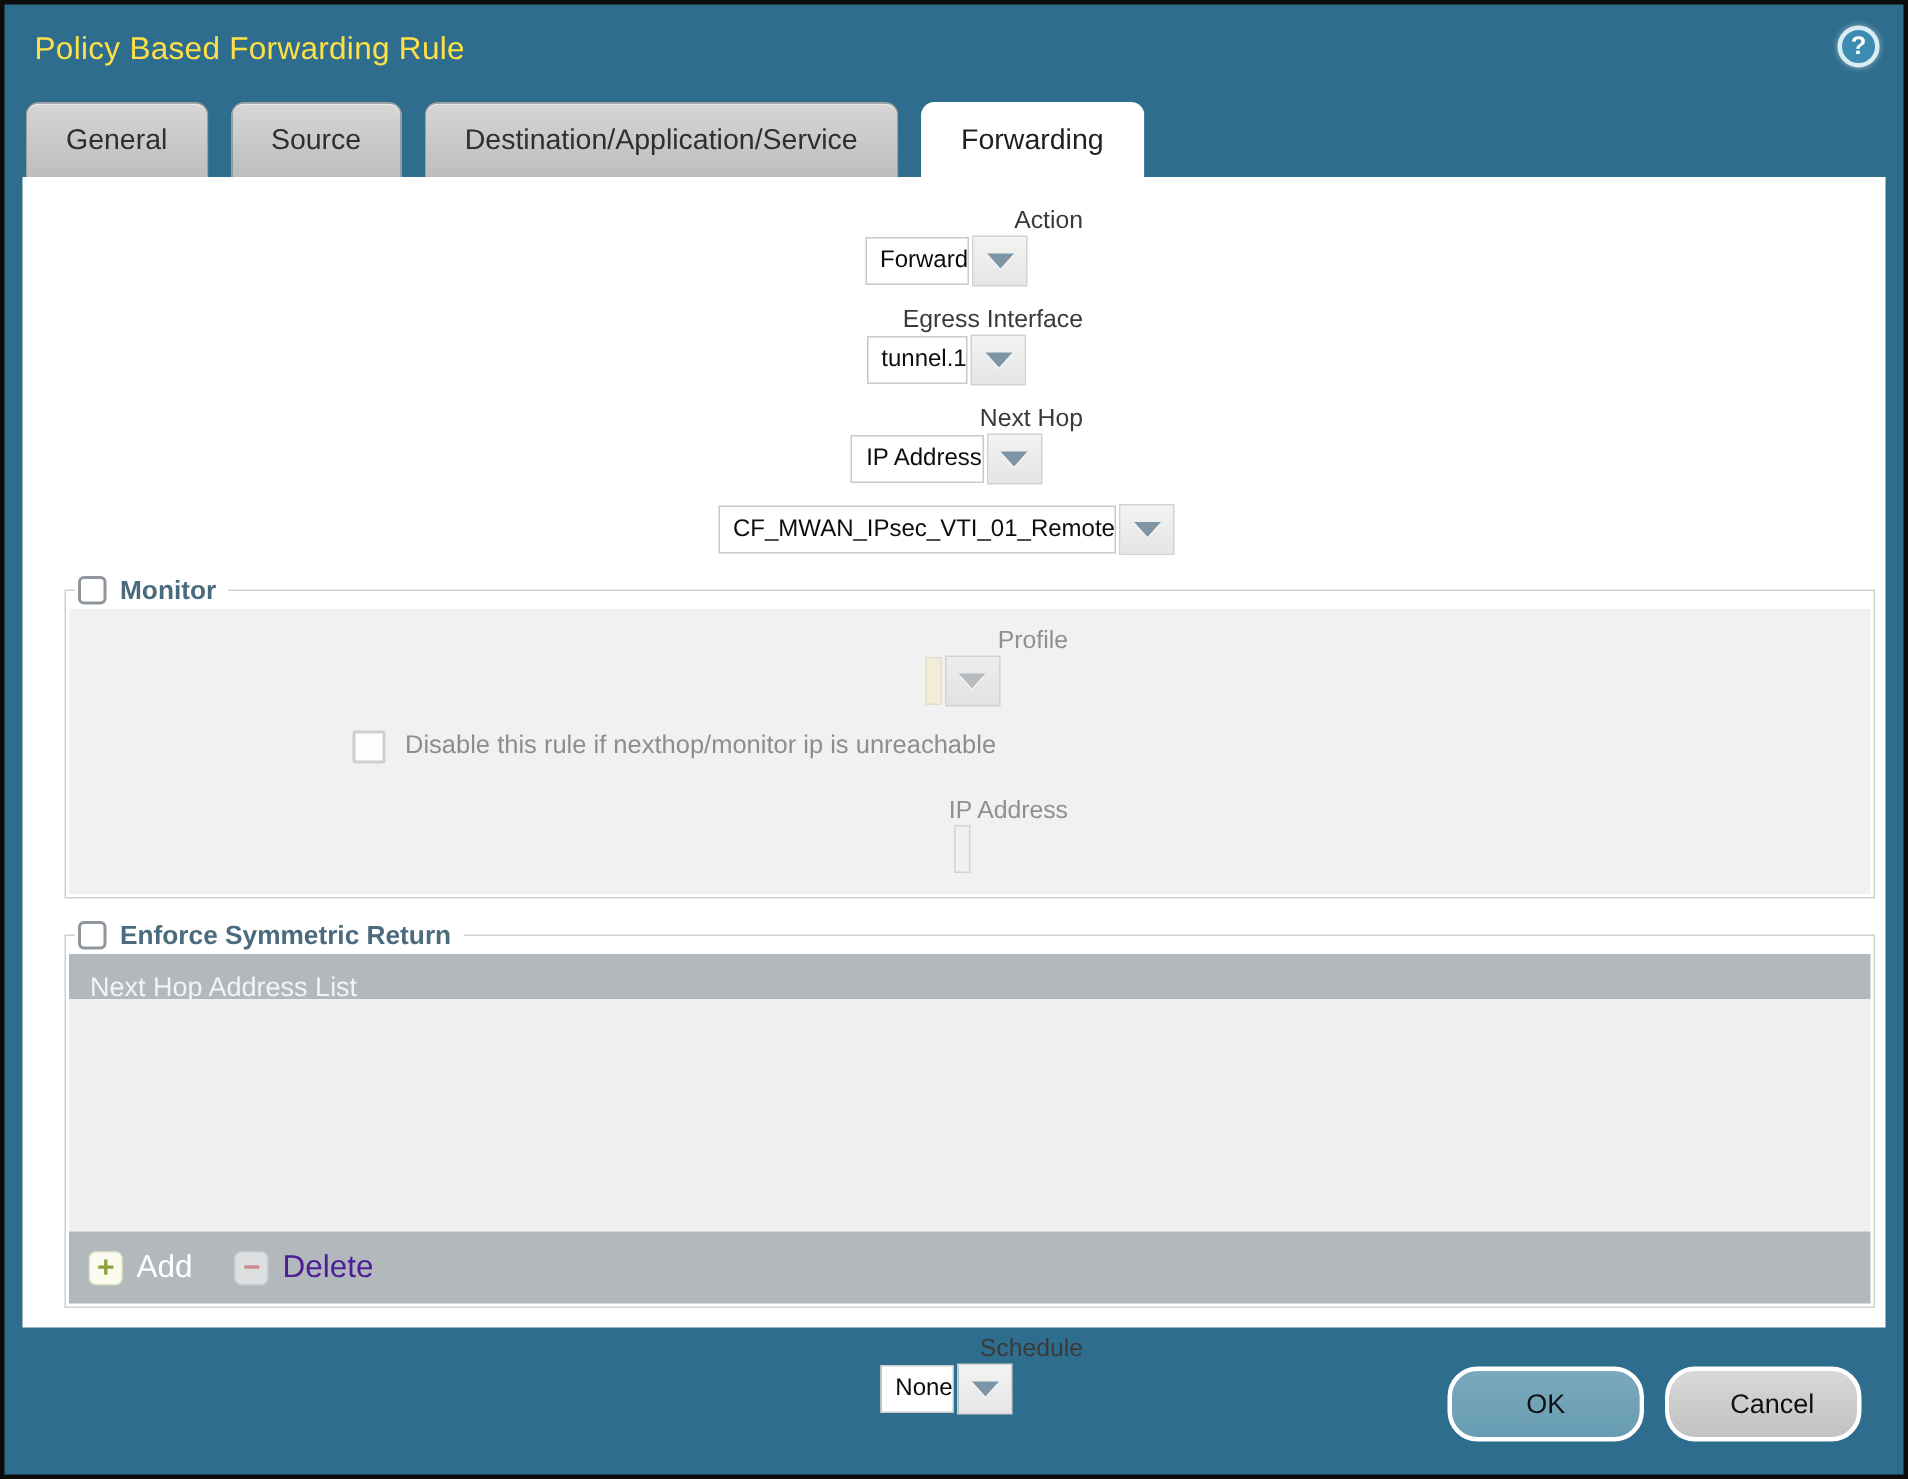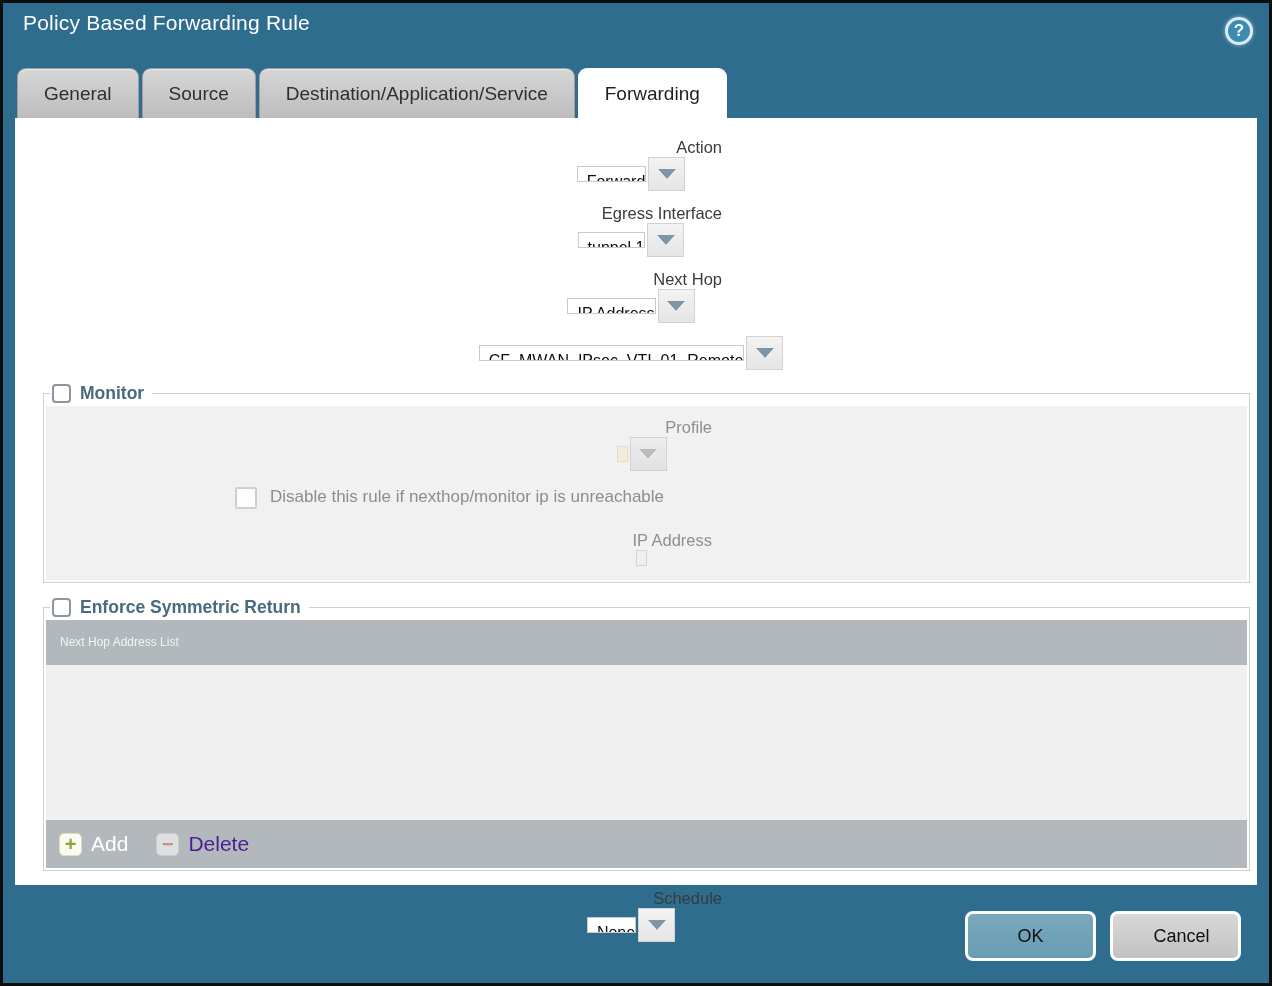--- a/index.html
+++ b/index.html
@@ -7,35 +7,35 @@
   body {
     font-family: "Liberation Sans", "DejaVu Sans", sans-serif;
     background: #2e6d8d;
     border: 3px solid #0d0d0d;
     position: relative;
     overflow: hidden;
   }
   
   .titlebar { height: 63px; position: relative; }
   .title {
-    position: absolute; left: 20px; top: 8px;
-    font-size: 21px; color: #ffffff; letter-spacing: 0.2px;
+    position: absolute; left: 20px; top: 18px;
+    font-size: 21px; color: #fde047; letter-spacing: 0.2px;
   }
   .help-icon {
     position: absolute; right: 16px; top: 14px;
     width: 28px; height: 28px; border-radius: 50%;
     background: #3c8cb2;
     border: 3px solid #d9ecf4;
     box-shadow: 0 0 4px rgba(255,255,255,0.5);
     color: #ffffff; font-weight: bold; font-size: 17px;
     display: flex; align-items: center; justify-content: center;
     cursor: pointer;
   }
   
-  .tabs { display: flex; align-items: flex-end; padding-left: 14px; height: 52px; gap: 3px; }
+  .tabs { display: flex; align-items: flex-end; padding-left: 14px; height: 52px; gap: 15px; }
   .tab {
     height: 50px; line-height: 50px; padding: 0 26px;
     font-size: 19px; color: #2f2f2f;
     background: linear-gradient(180deg, #d6d6d6 0%, #bdbdbd 100%);
     border: 1px solid #9f9f9f; border-bottom: none;
     border-radius: 9px 9px 0 0;
     box-shadow: inset 0 1px 0 #e9e9e9;
     cursor: pointer; white-space: nowrap;
   }
   .tab.active {
@@ -47,21 +47,21 @@
     margin: 0 12px; background: #ffffff;
     height: 767px; padding-top: 20px; position: relative;
   }
   .form-row { display: flex; align-items: center; margin: 0 0 13px 0; flex-direction: column; }
   .form-label {
     width: 196px; flex-shrink: 0; text-align: right; padding-right: 12px;
     font-size: 16.5px; color: #3a3a3a;
   }
   .field { flex: 1; display: flex; align-items: center; margin-right: 10px; }
   .input-box {
-    flex: 1; height: 16px; line-height: 30px;
+    flex: 1; height: 32px; line-height: 30px;
     border: 1px solid #c9c9c9; background: #ffffff;
     font-size: 16px; color: #0d0d0d; padding-left: 9px;
     white-space: nowrap; overflow: hidden; cursor: pointer;
   }
   .dd-btn {
     width: 37px; height: 34px; margin-left: 2px; flex-shrink: 0;
     background: linear-gradient(180deg, #f3f3f3, #e5e5e5);
     border: 1px solid #d2d2d2;
     display: flex; align-items: center; justify-content: center;
     cursor: pointer;
@@ -92,22 +92,22 @@
   .panel .form-label { width: 155px; color: #8f8f8f; }
   .panel .input-box.beige { background: #f3ecd9; border-color: #e3dcc8; cursor: default; }
   .panel .input-box.gray { background: #f0f0f0; border-color: #d4d4d4; cursor: default; }
   .panel .dd-btn { background: linear-gradient(180deg, #ededed, #e2e2e2); cursor: default; }
   .disable-row { display: flex; align-items: flex-start; margin: 16px 0 16px 189px; height: 28px; }
   .disable-box { width: 22px; height: 22px; border: 2px solid #cfcfcf; background: #fdfdfd; border-radius: 2px; }
   .disable-label { font-size: 17px; color: #8d8d8d; margin-left: 13px; }
   
   .nh-table { margin: 2px; }
   .tbl-header {
-    height: 45px; line-height: 45px; padding-left: 14px;
-    background: #b2b8bb; color: #f1f4f5; font-size: 12px;
+    height: 30px; line-height: 45px; padding-left: 14px;
+    background: #b2b8bb; color: #f1f4f5; font-size: 18px;
   }
   .tbl-body { height: 155px; background: #f0f0f0; }
   .tbl-footer {
     height: 48px; background: #b2b8bb;
     display: flex; align-items: center; padding-left: 13px; gap: 28px;
   }
   .tbl-btn { display: flex; align-items: center; gap: 9px; cursor: pointer; }
   .tbl-btn.disabled { cursor: default; }
   .badge {
     width: 23px; height: 23px; border-radius: 5px;
@@ -120,21 +120,21 @@
   .tbl-btn.disabled .tbl-btn-label { color: #4c1d95; }
   
   .schedule-row { margin-top: 18px; }
   
   .footer {
     display: flex; justify-content: flex-end; gap: 14px;
     padding: 26px 28px 0 0;
   }
   .btn {
     min-width: 131px; height: 50px;
-    border: 3px solid #ffffff; border-radius: 8px;
+    border: 3px solid #ffffff; border-radius: 20px;
     font-size: 18px; color: #101112; cursor: pointer;
     font-family: "Liberation Sans", sans-serif;
   }
   .btn.ok { background: linear-gradient(180deg, #7ba8bc, #679db3); }
   .btn.cancel { background: linear-gradient(180deg, #d8d8d8, #c2c2c2); padding-left: 12px; }
 </style>
 </head>
 <body>
 
 <div class="titlebar">

